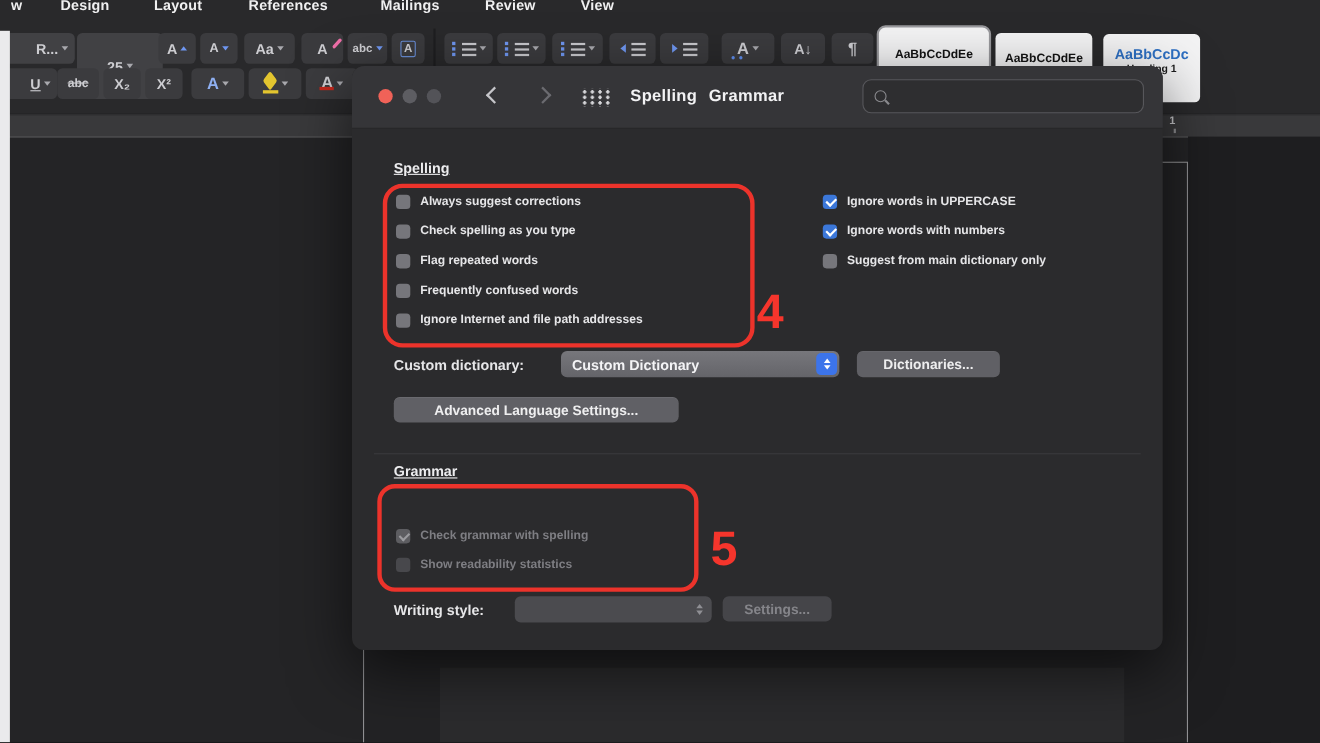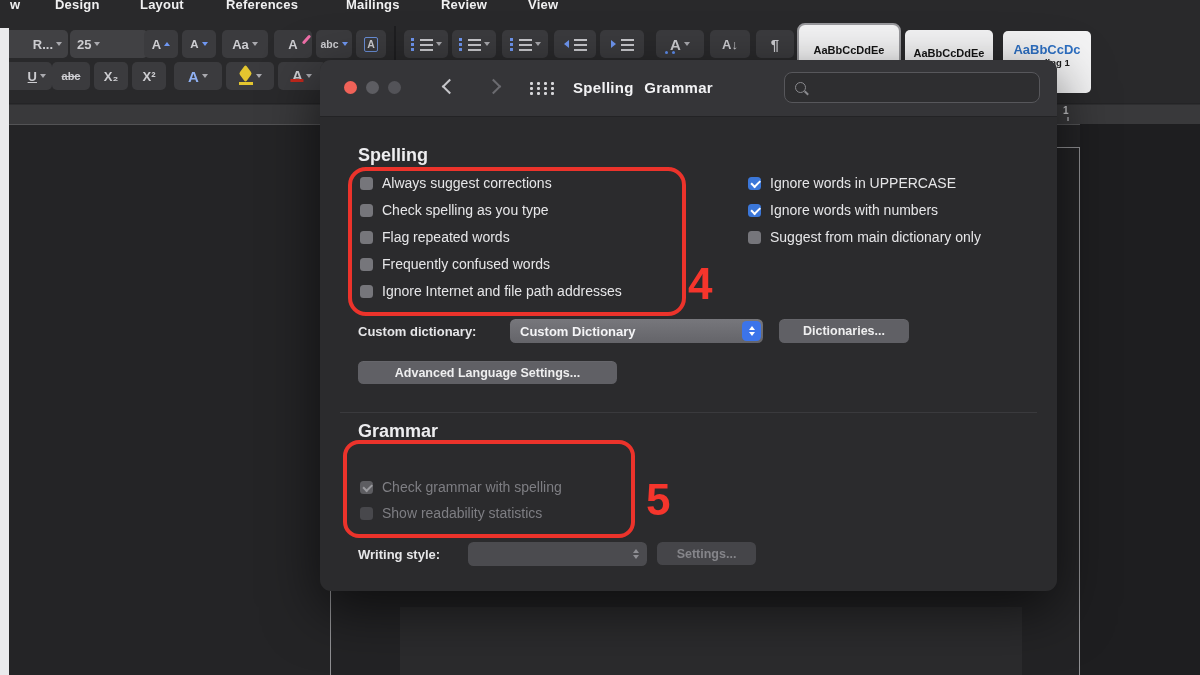--- a/index.html
+++ b/index.html
@@ -76,31 +76,31 @@
           letter-spacing:.3px;word-spacing:6px;}
   .search{position:absolute;left:464px;top:12px;width:256px;height:31px;border-radius:8px;
           border:1.5px solid #57575b;background:#2e2e30;display:flex;align-items:center;box-sizing:border-box;}
   .mag{width:9px;height:9px;border:1.6px solid #8a8a8e;border-radius:50%;margin:0 7px 0 10px;position:relative;}
   .mag::after{content:"";position:absolute;width:5px;height:1.8px;background:#8a8a8e;
               right:-4px;bottom:-2px;transform:rotate(45deg);}
   .search input{background:transparent;border:none;outline:none;color:#d6d6da;
                 font-size:13.5px;width:190px;font-family:"Liberation Sans",sans-serif;}
   .search input::placeholder{color:#86868b;}
 
-  .sechead{position:absolute;color:#ededef;font-size:18px;font-weight:700;}
+  .sechead{position:absolute;color:#ededef;font-size:13px;font-weight:700;text-decoration:underline;}
   .row{position:absolute;display:flex;align-items:center;gap:9px;height:18px;}
   .cb{width:13px;height:13px;border-radius:3.5px;position:relative;flex:none;}
   .cb.on{background:#3b77d9;}
   .cb.off{background:#76767b;}
   .cb.don{background:#5d5d61;}
   .cb.doff{background:#48484c;}
   .cb.on::after,.cb.don::after{content:"";position:absolute;left:2.5px;top:3px;width:7px;height:3.5px;
       border-left:2px solid #fff;border-bottom:2px solid #fff;transform:rotate(-45deg);}
   .cb.don::after{border-color:#9b9b9f;}
-  .olabel{color:#e6e6e8;font-size:14px;font-weight:400;white-space:nowrap;}
+  .olabel{color:#e6e6e8;font-size:11px;font-weight:700;white-space:nowrap;}
   .olabel.dim{color:#7e7e83;}
 
   .flabel{position:absolute;color:#e6e6e8;font-size:13px;font-weight:600;}
   .dd{position:absolute;height:24px;border-radius:5.5px;box-sizing:border-box;
       background:linear-gradient(#77777c,#646469);display:flex;align-items:center;}
   .dd .val{color:#f4f4f6;font-size:13px;font-weight:600;padding-left:10px;}
   .stepper{position:absolute;right:2px;top:2px;width:19px;height:20px;border-radius:4.5px;
            background:#3c74ea;display:flex;flex-direction:column;align-items:center;justify-content:center;gap:2px;}
   .st-up{width:0;height:0;border-left:3.5px solid transparent;border-right:3.5px solid transparent;
          border-bottom:4px solid #fff;}
@@ -130,21 +130,21 @@
     <div class="tab" style="left:140px">Layout</div>
     <div class="tab" style="left:226px">References</div>
     <div class="tab" style="left:346px">Mailings</div>
     <div class="tab" style="left:441px">Review</div>
     <div class="tab" style="left:528px">View</div>
 
     <div class="rbtn combo" style="left:-16px;top:30px;width:78px;justify-content:flex-end;padding-right:6px">
       <span>R...</span>
       <span class="caret"></span>
     </div>
-    <div class="rbtn combo" style="left:70px;top:30px;width:64px;justify-content:flex-start;padding:0 7px">
+    <div class="rbtn combo" style="left:70px;top:30px;width:64px;justify-content:center;padding:16px 7px">
       <span>25</span>
       <span class="caret"></span>
     </div>
     <div class="rbtn" style="left:144px;top:30px;width:34px">
       <span>A</span>
       <span class="caret up"></span>
     </div>
     <div class="rbtn" style="left:182px;top:30px;width:34px;font-size:11.5px">
       <span>A</span>
       <span class="caret blue"></span>

